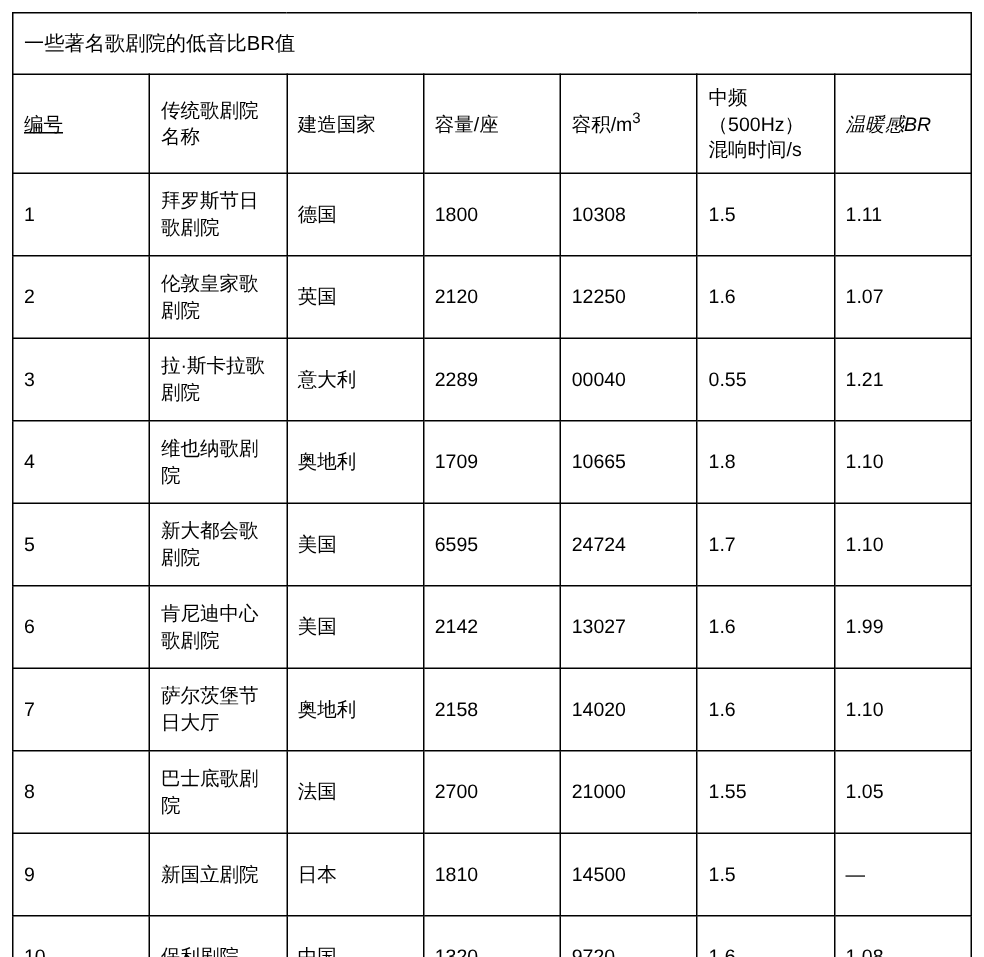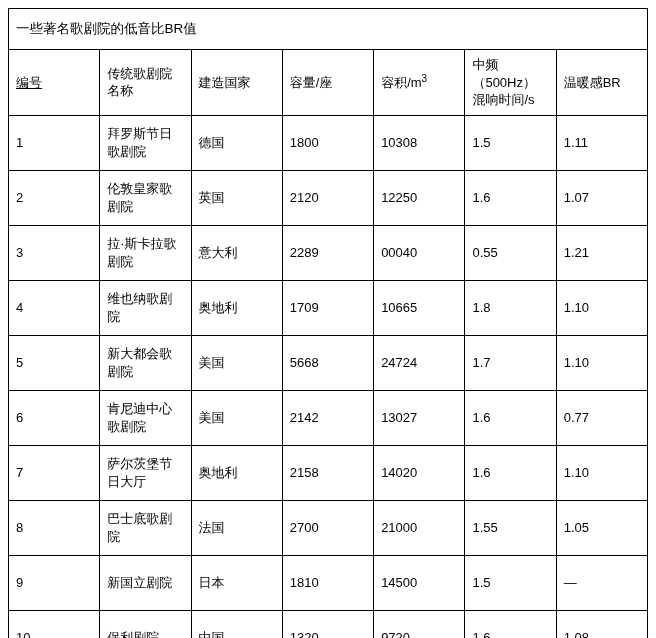--- a/index.html
+++ b/index.html
@@ -44,21 +44,21 @@
   tbody td {
     height: 42px;
     font-size: 13px;
   }
   .c-id    { width: 52px; text-decoration: underline; }
   .c-name  { width: 146px; }
   .c-ctry  { width: 78px; }
   .c-cap   { width: 76px; }
   .c-vol   { width: 86px; }
   .c-rt    { width: 104px; margin-left: 25px; }
-  .c-br    { width: 94px; }
+  .c-br    { width: 94px; font-style: italic; }
   .sup { font-size: 10px; vertical-align: super; }
   .hdr-two-line { display: block; }
 </style>
 </head>
 <body>
 
 <div class="sheet">
   <table class="data">
     <tbody>
       <tr>
@@ -110,33 +110,33 @@
         <td>奥地利</td>
         <td>1709</td>
         <td>10665</td>
         <td>1.8</td>
         <td>1.10</td>
       </tr>
       <tr>
         <td>5</td>
         <td>新大都会歌剧院</td>
         <td>美国</td>
-        <td>5668</td>
+        <td>6595</td>
         <td>24724</td>
         <td>1.7</td>
         <td>1.10</td>
       </tr>
       <tr>
         <td>6</td>
         <td>肯尼迪中心歌剧院</td>
         <td>美国</td>
         <td>2142</td>
         <td>13027</td>
         <td>1.6</td>
-        <td>0.77</td>
+        <td>1.99</td>
       </tr>
       <tr>
         <td>7</td>
         <td>萨尔茨堡节日大厅</td>
         <td>奥地利</td>
         <td>2158</td>
         <td>14020</td>
         <td>1.6</td>
         <td>1.10</td>
       </tr>

